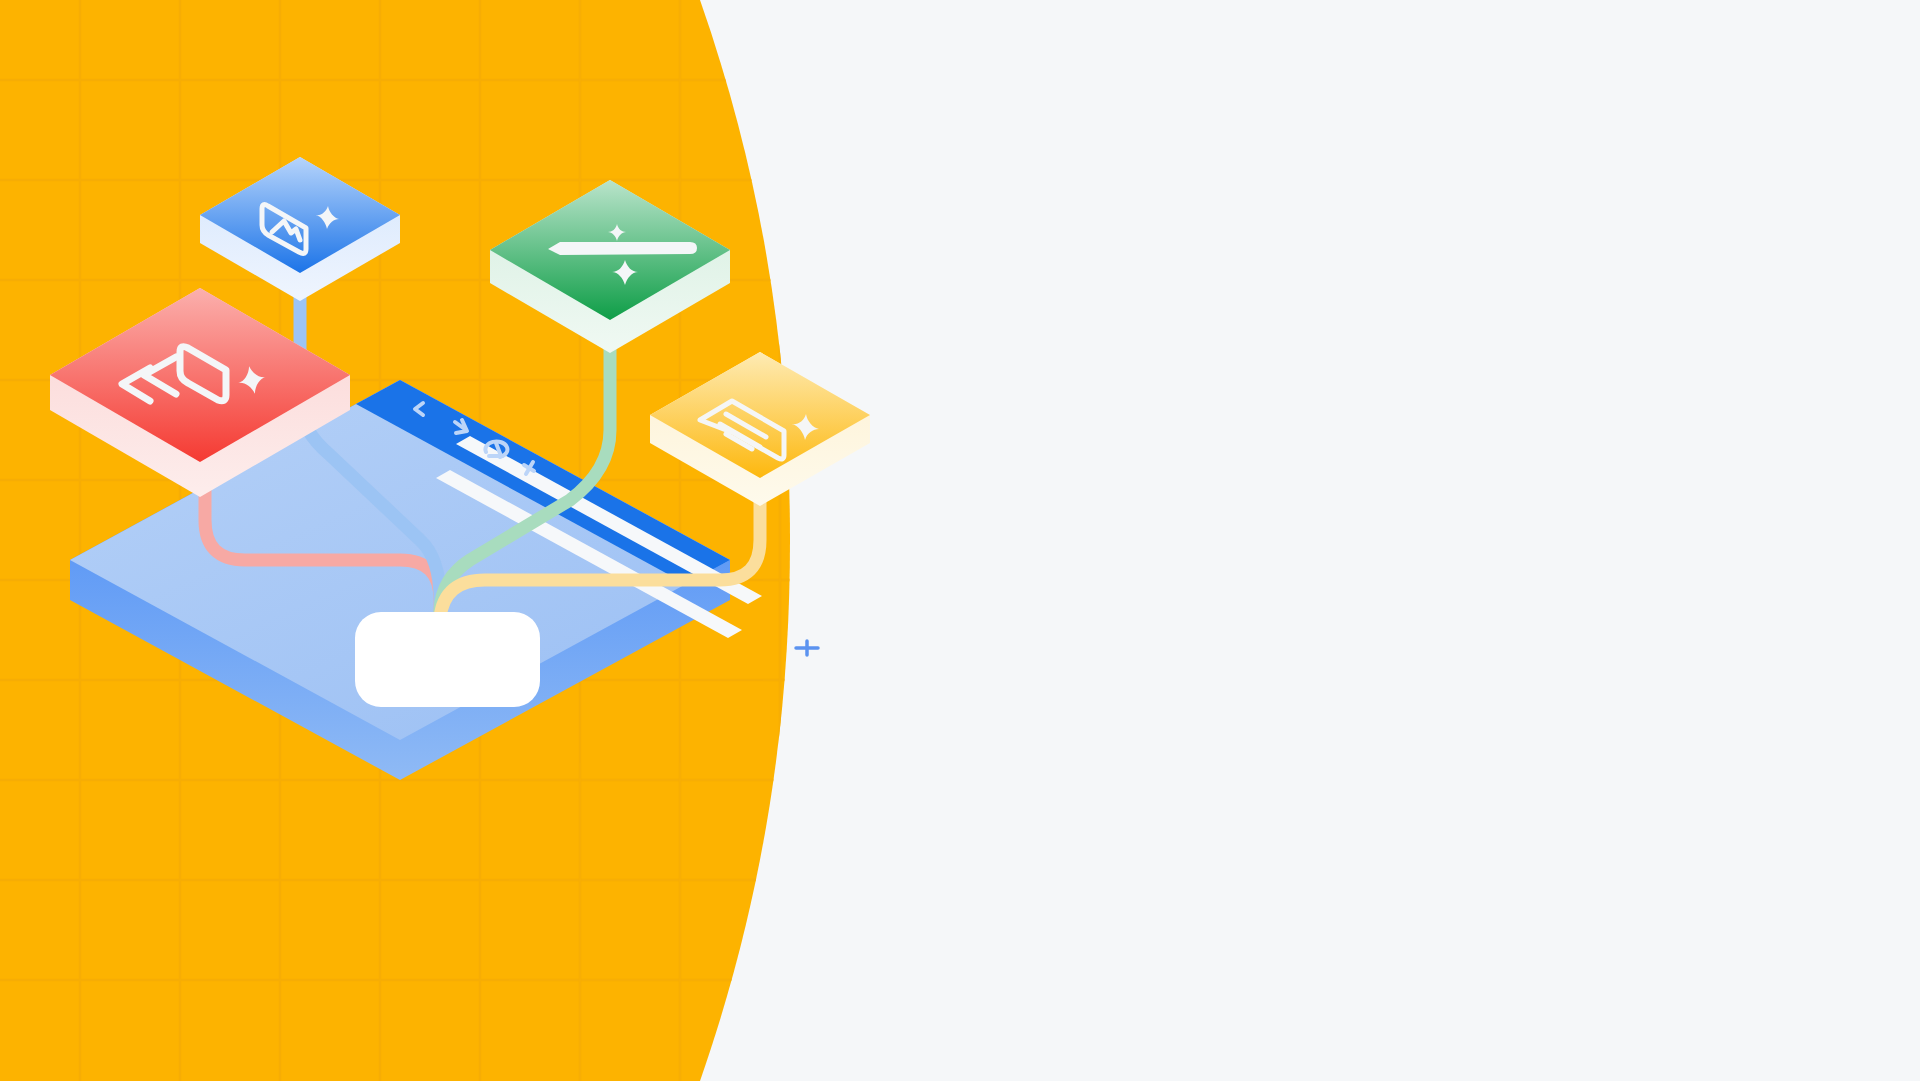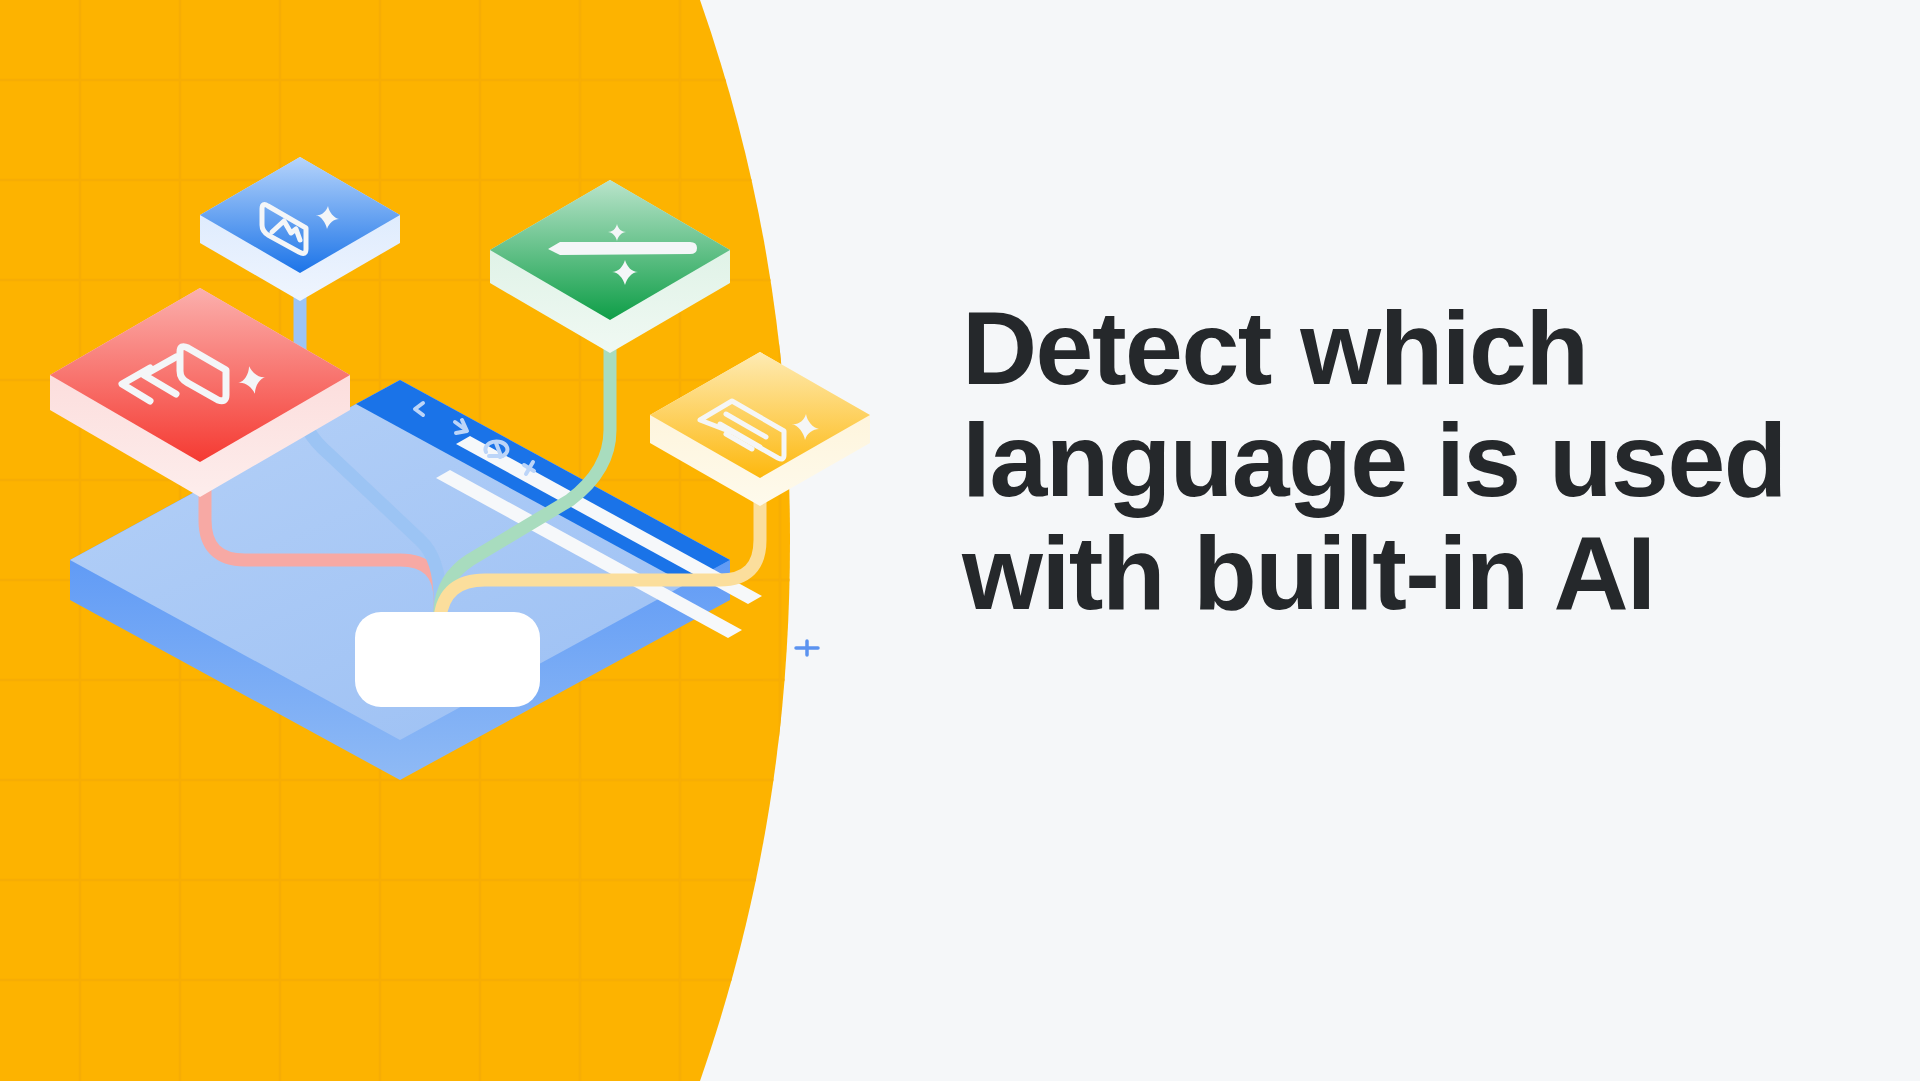--- a/index.html
+++ b/index.html
@@ -241,17 +241,14 @@
           <path d="M700,420 L732,401 L784,431 L784,455 Q784,461 778,458 L734,433 L700,420 Z"></path>
           <path d="M726,414 L766,437"></path>
           <path d="M720,424 L760,447"></path>
           <path d="M726,434 L752,449"></path>
         </g>
         <path d="M792,424 C798,425 804,421 806,414 C807,421 813,428 819,429 C813,429 807,433 805,440 C804,433 798,425 792,424 Z" fill="#F5F6F6"></path>
       </g>
     </svg>
   </div>
 
-  <div class="headline-wrap">
-    <h1 class="headline">Detect which language is used with built-in AI</h1>
-  </div>
 
 </div>
 
 </body></html>

